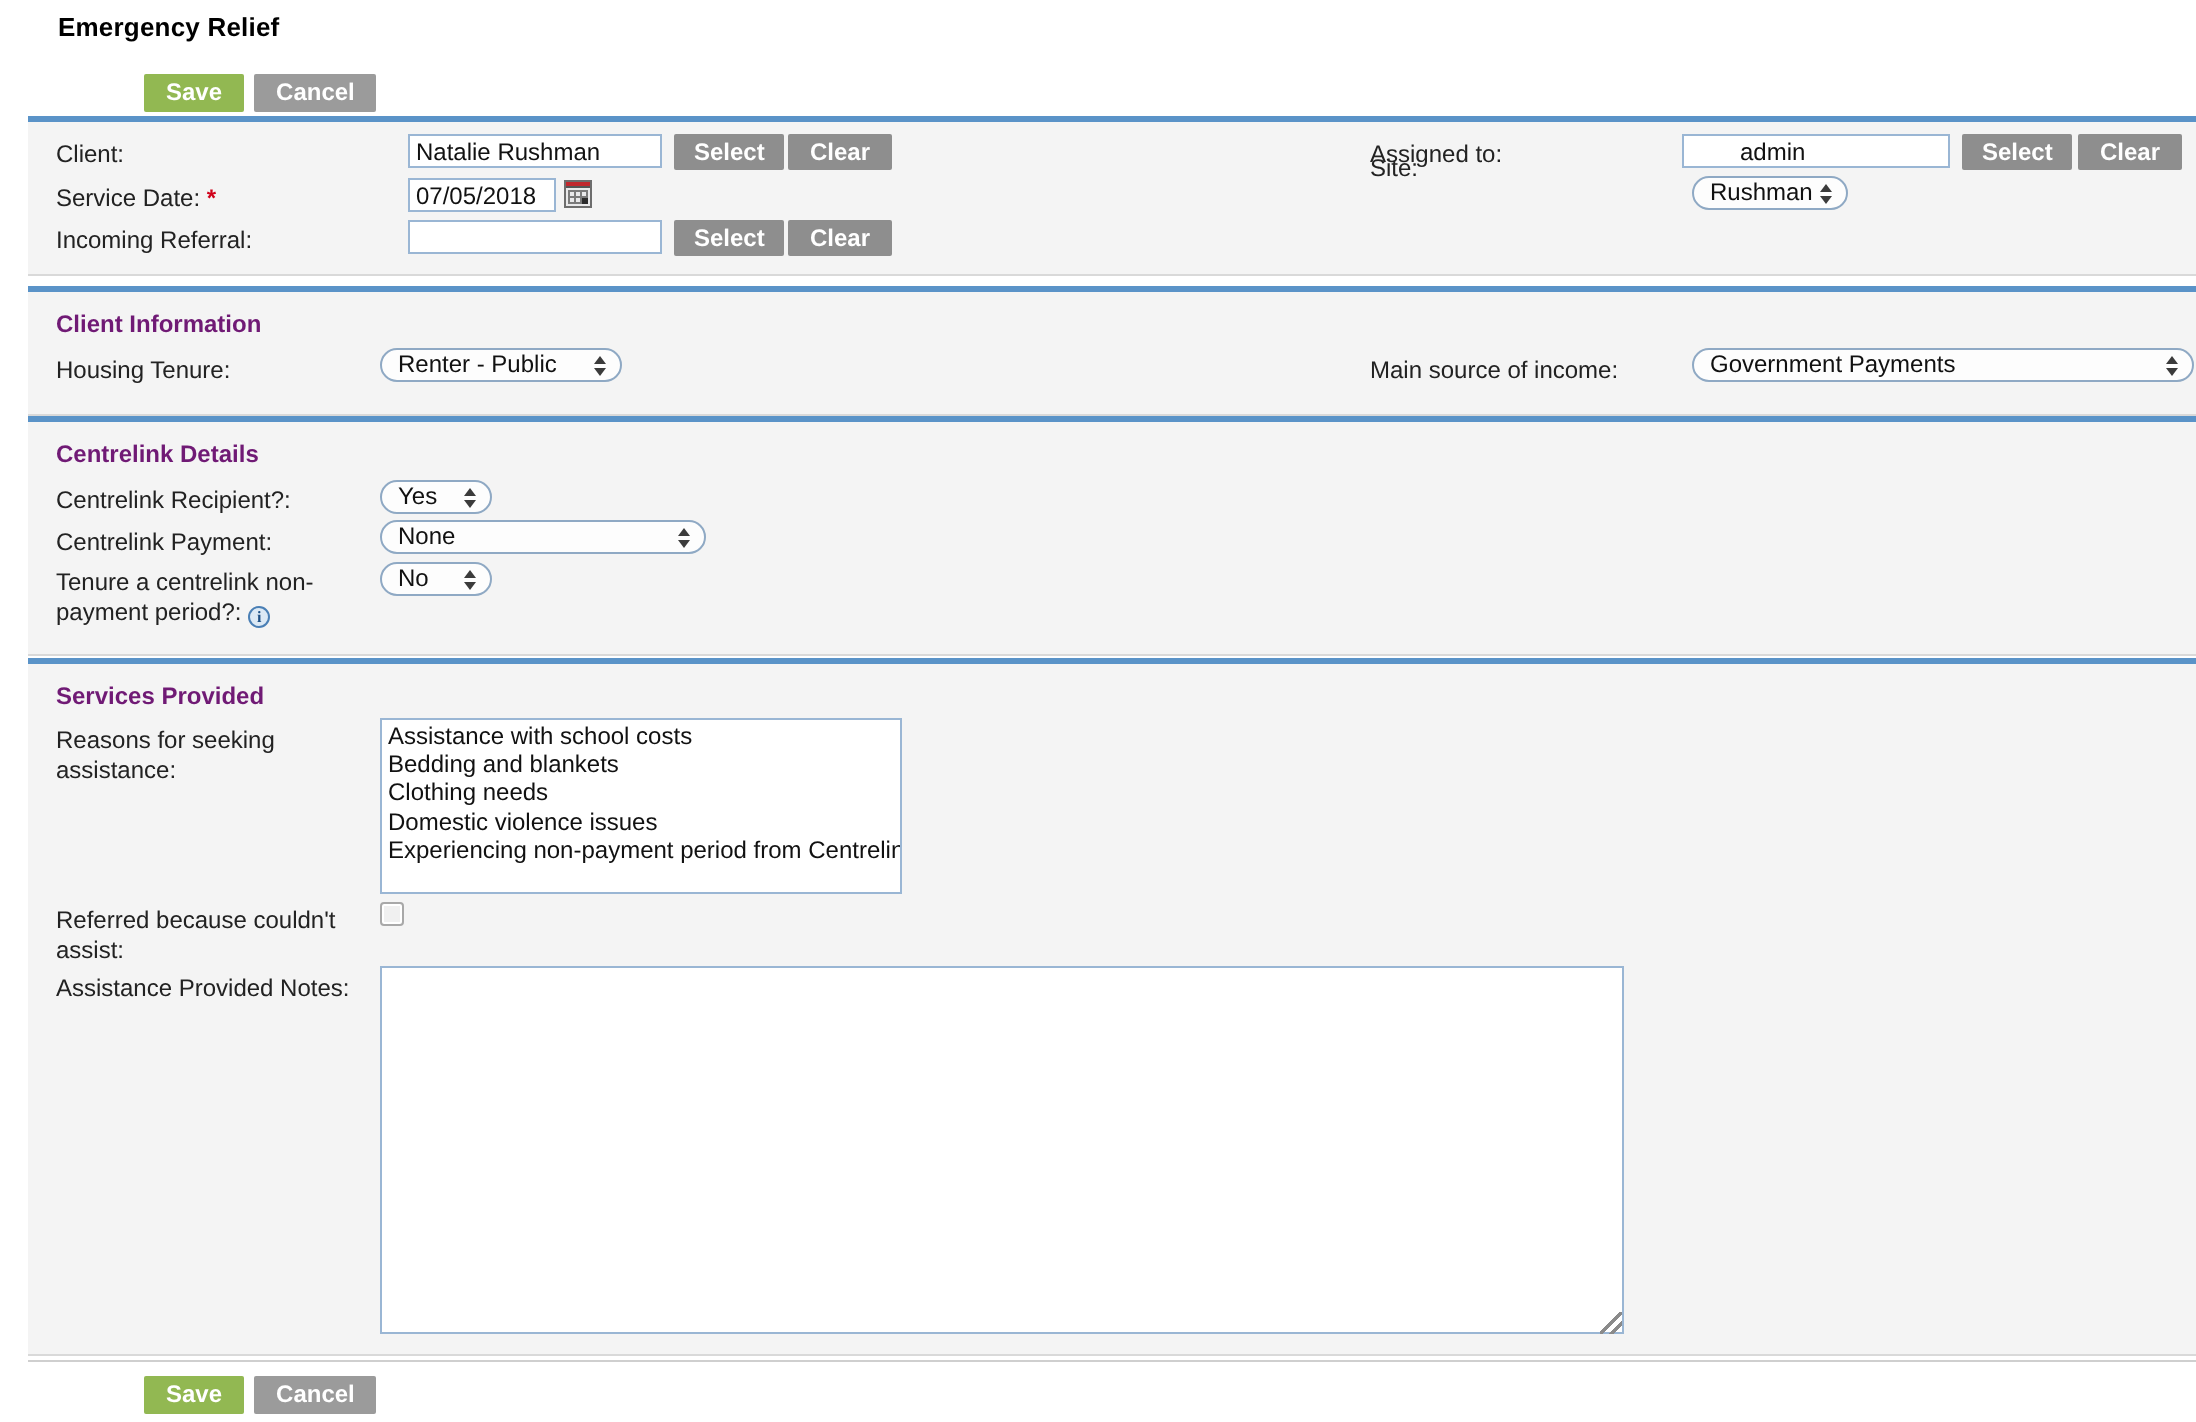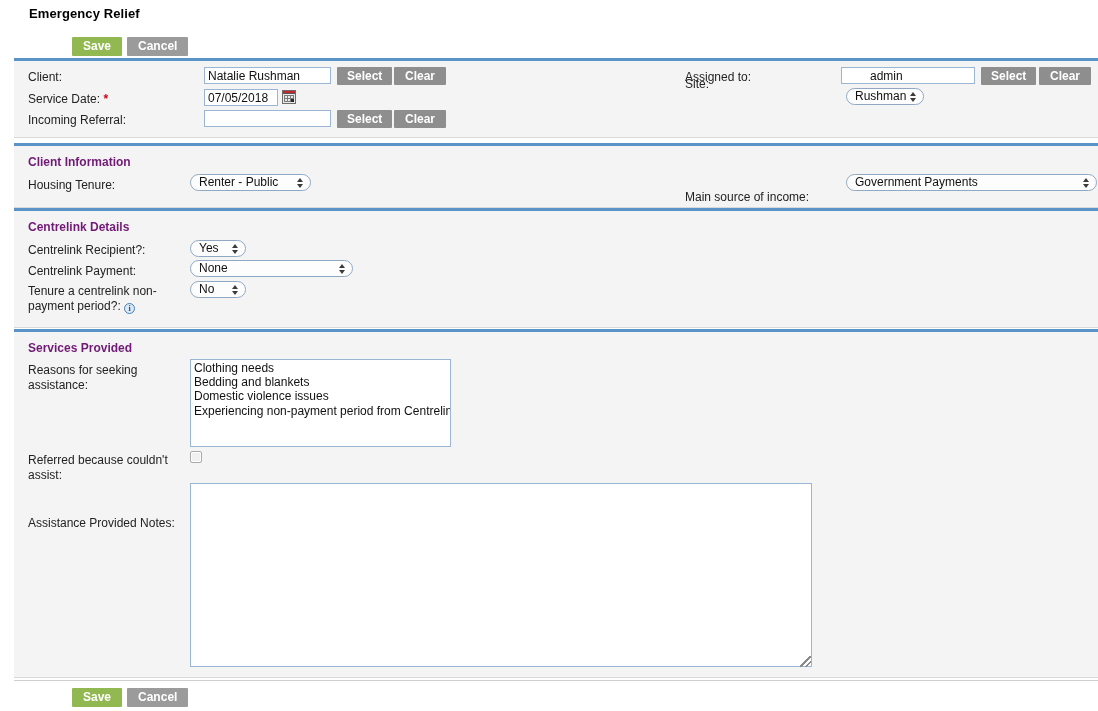--- a/index.html
+++ b/index.html
@@ -306,21 +306,21 @@
 
     <div class="field-label" style="left:14px; top:32px;">Housing Tenure:</div>
     <div class="sel" style="left:176px; top:28px; width:121px;">
       <span>Renter - Public</span>
       <span class="arrows">
           <i class="up"></i>
           <i class="down"></i>
         </span>
     </div>
 
-    <div class="field-label" style="left:671px; top:32px;margin-top:12px;">Main source of income:</div>
+    <div class="field-label" style="left:671px; top:32px;">Main source of income:</div>
     <div class="sel" style="left:832px; top:28px; width:251px;">
       <span>Government Payments</span>
       <span class="arrows">
           <i class="up"></i>
           <i class="down"></i>
         </span>
     </div>
   </div>
 
   <div class="panel" style="top:208px; height:120px;">
@@ -356,30 +356,31 @@
         </span>
     </div>
   </div>
 
   <div class="panel" style="top:329px; height:349px;">
     <div class="section-head">Services Provided</div>
 
     <div class="field-label wrap" style="left:14px; top:31px; width:150px;">Reasons for seeking assistance:</div>
 
     <div class="listbox" style="left:176px; top:27px; width:261px; height:88px;">
+      <div class="opt">Assistance with school costs</div>
+      <div class="opt">Bedding and blankets</div>
       <div class="opt">Clothing needs</div>
-      <div class="opt">Bedding and blankets</div>
       <div class="opt">Domestic violence issues</div>
       <div class="opt">Experiencing non-payment period from Centrelink</div>
     </div>
 
     <div class="field-label wrap" style="left:14px; top:121px; width:150px;">Referred because couldn't assist:</div>
     <div class="chk" style="left:176px; top:119px;"></div>
 
-    <div class="field-label" style="left:14px; top:155px;margin-top:29px;">Assistance Provided Notes:</div>
+    <div class="field-label" style="left:14px; top:155px;">Assistance Provided Notes:</div>
     <textarea class="ta" style="left: 176px; top: 151px; width: 622px; height: 184px;" placeholder=""></textarea>
     <div class="ta-handle" style="left:786px; top:324px;"></div>
   </div>
 
   <div class="bottom-rule" style="top:680px;"></div>
 
   <div class="btn-bar bottom">
     <button class="btn btn-save">Save</button><button class="btn btn-cancel">Cancel</button>
   </div>
 

